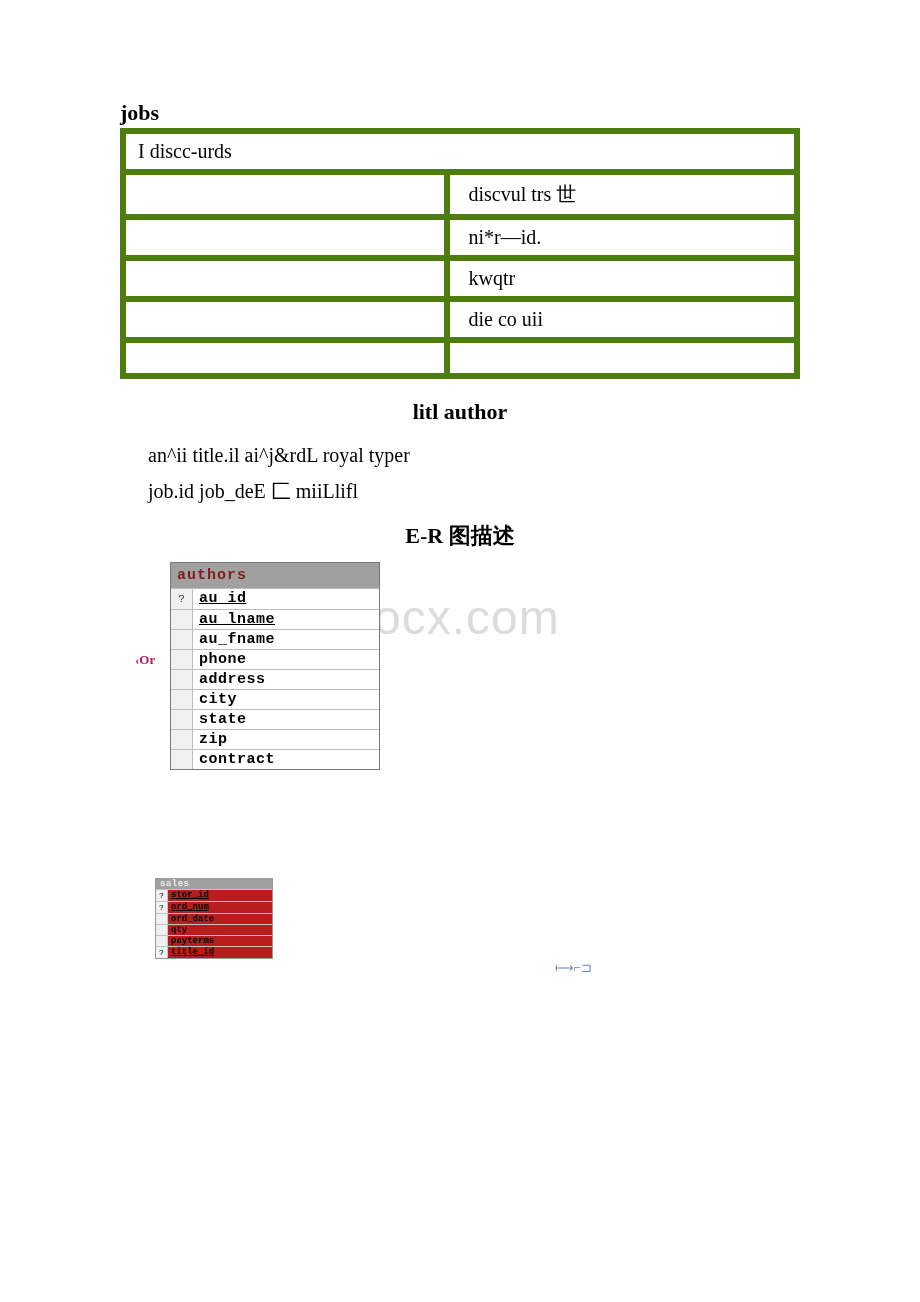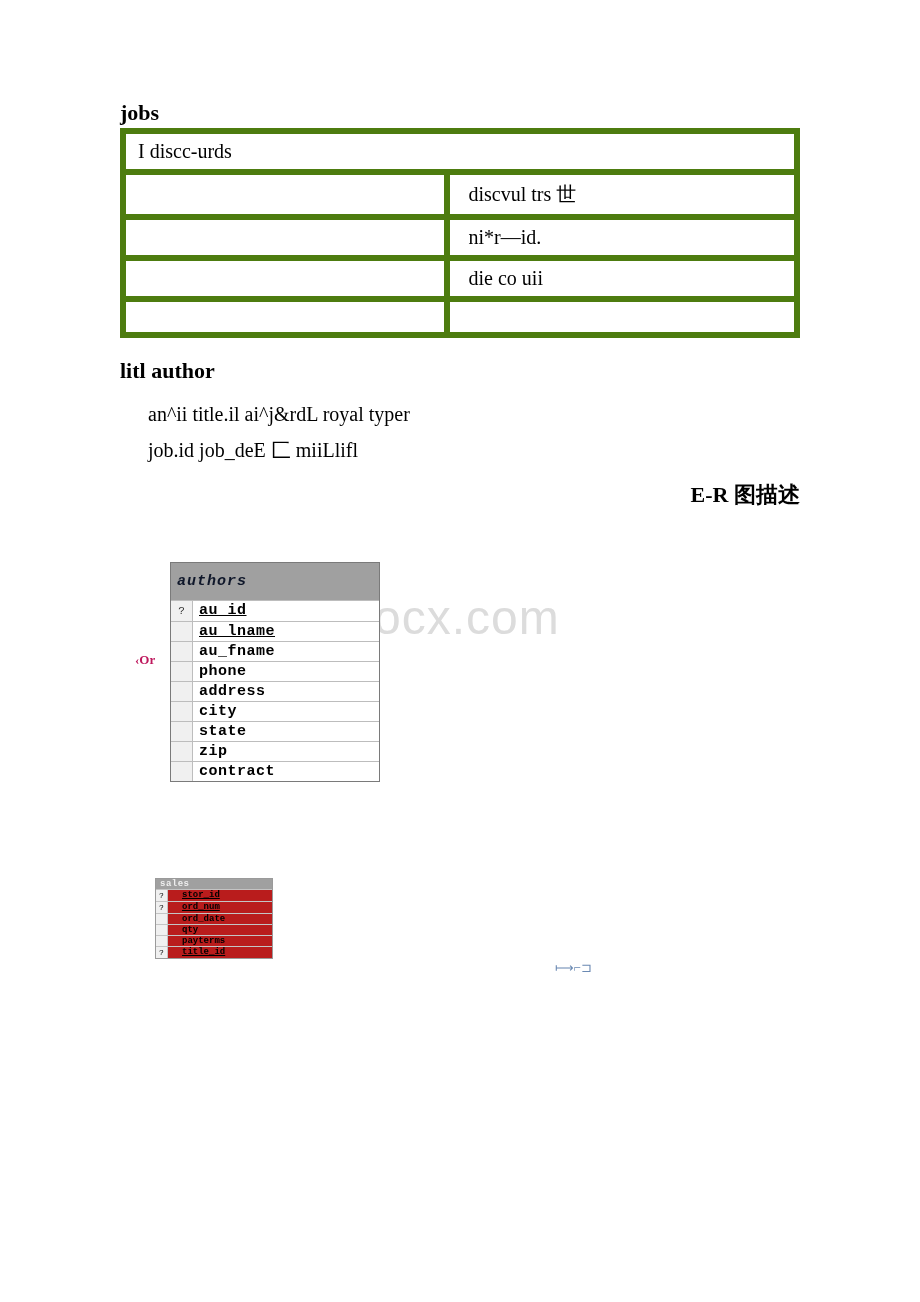--- a/index.html
+++ b/index.html
@@ -25,31 +25,32 @@
     table.jobs-table td {
       border: 6px solid #4d7c0f;
       padding: 6px 12px;
       font-size: 20px;
       height: 36px;
       vertical-align: middle;
     }
     table.jobs-table td.left-col { width: 48%; }
     table.jobs-table td.right-col { width: 52%; padding-left: 19px; }
     .heading-litl {
+      text-align: center;
       font-weight: bold;
       font-size: 22px;
       margin: 14px 0 14px 0;
     }
     .text-line {
       font-size: 20px;
       margin: 4px 0 4px 28px;
       line-height: 1.6;
     }
     .heading-er {
-      text-align: right;
+      text-align: center;
       font-weight: bold;
       font-size: 22px;
       margin: 14px 0 14px 0;
       font-family: "Times New Roman", "SimSun", serif;
     }
     .watermark {
       position: absolute;
       top: 590px;
       left: 200px;
       font-size: 48px;
@@ -68,25 +69,24 @@
       width: 210px;
       border: 1px solid #7a7a7a;
       background: #fff;
       z-index: 2;
       font-family: "Courier New", monospace;
       font-size: 15px;
       box-shadow: 1px 1px 0 #bdbdbd inset;
     }
     .authors-box .title {
       background: #a0a0a0;
-      color: #0f172a;
-      padding: 10px 6px;
+      color: #7f1d1d;
+      padding: 4px 6px;
       font-weight: bold;
       letter-spacing: 1px;
-      font-style: italic;
     }
     .authors-box .row {
       display: flex;
       border-top: 1px solid #bdbdbd;
       background: #fff;
     }
     .authors-box .keycol {
       width: 22px;
       border-right: 1px solid #bdbdbd;
       text-align: center;
@@ -144,21 +144,21 @@
     .sales-box .keycol {
       width: 12px;
       border-right: 1px solid #c4c4c4;
       text-align: center;
       background: #f0f0f0;
       font-size: 8px;
       line-height: 11px;
     }
     .sales-box .field {
       flex: 1;
-      padding: 0 14px;
+      padding: 0 3px;
       font-weight: bold;
     }
     .sales-box .field.underlined { text-decoration: underline; }
 
     .small-icon-right {
       position: absolute;
       top: 960px;
       left: 555px;
       font-size: 13px;
       color: #6b8ab3;
@@ -178,20 +178,24 @@
   <tr>
     <td class="left-col"></td>
     <td class="right-col">discvul trs 世</td>
   </tr>
   <tr>
     <td class="left-col"></td>
     <td class="right-col">ni*r—id.</td>
   </tr>
   <tr>
     <td class="left-col"></td>
+    <td class="right-col">kwqtr</td>
+  </tr>
+  <tr>
+    <td class="left-col"></td>
     <td class="right-col">die co uii</td>
   </tr>
   <tr>
     <td class="left-col"></td>
     <td class="right-col"></td>
   </tr>
 </tbody>
   </table>
 
 <div class="heading-litl">litl author</div>

